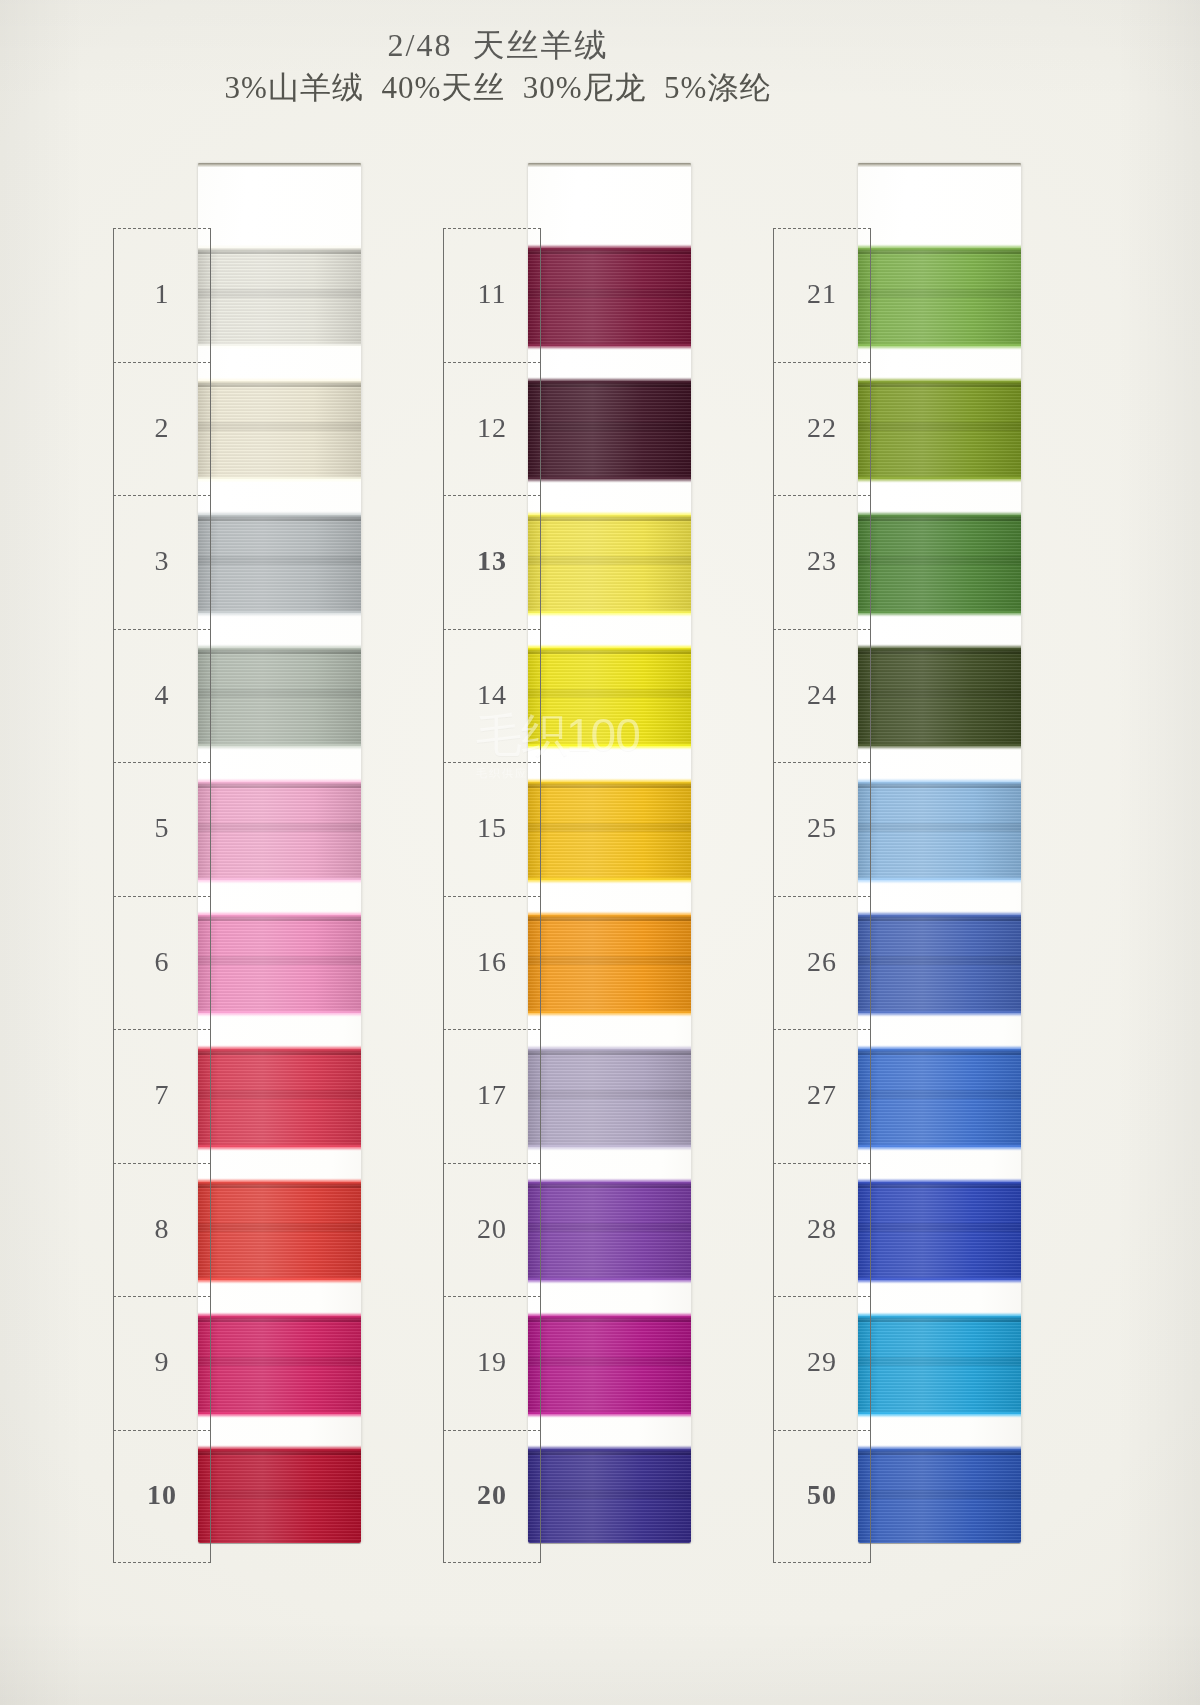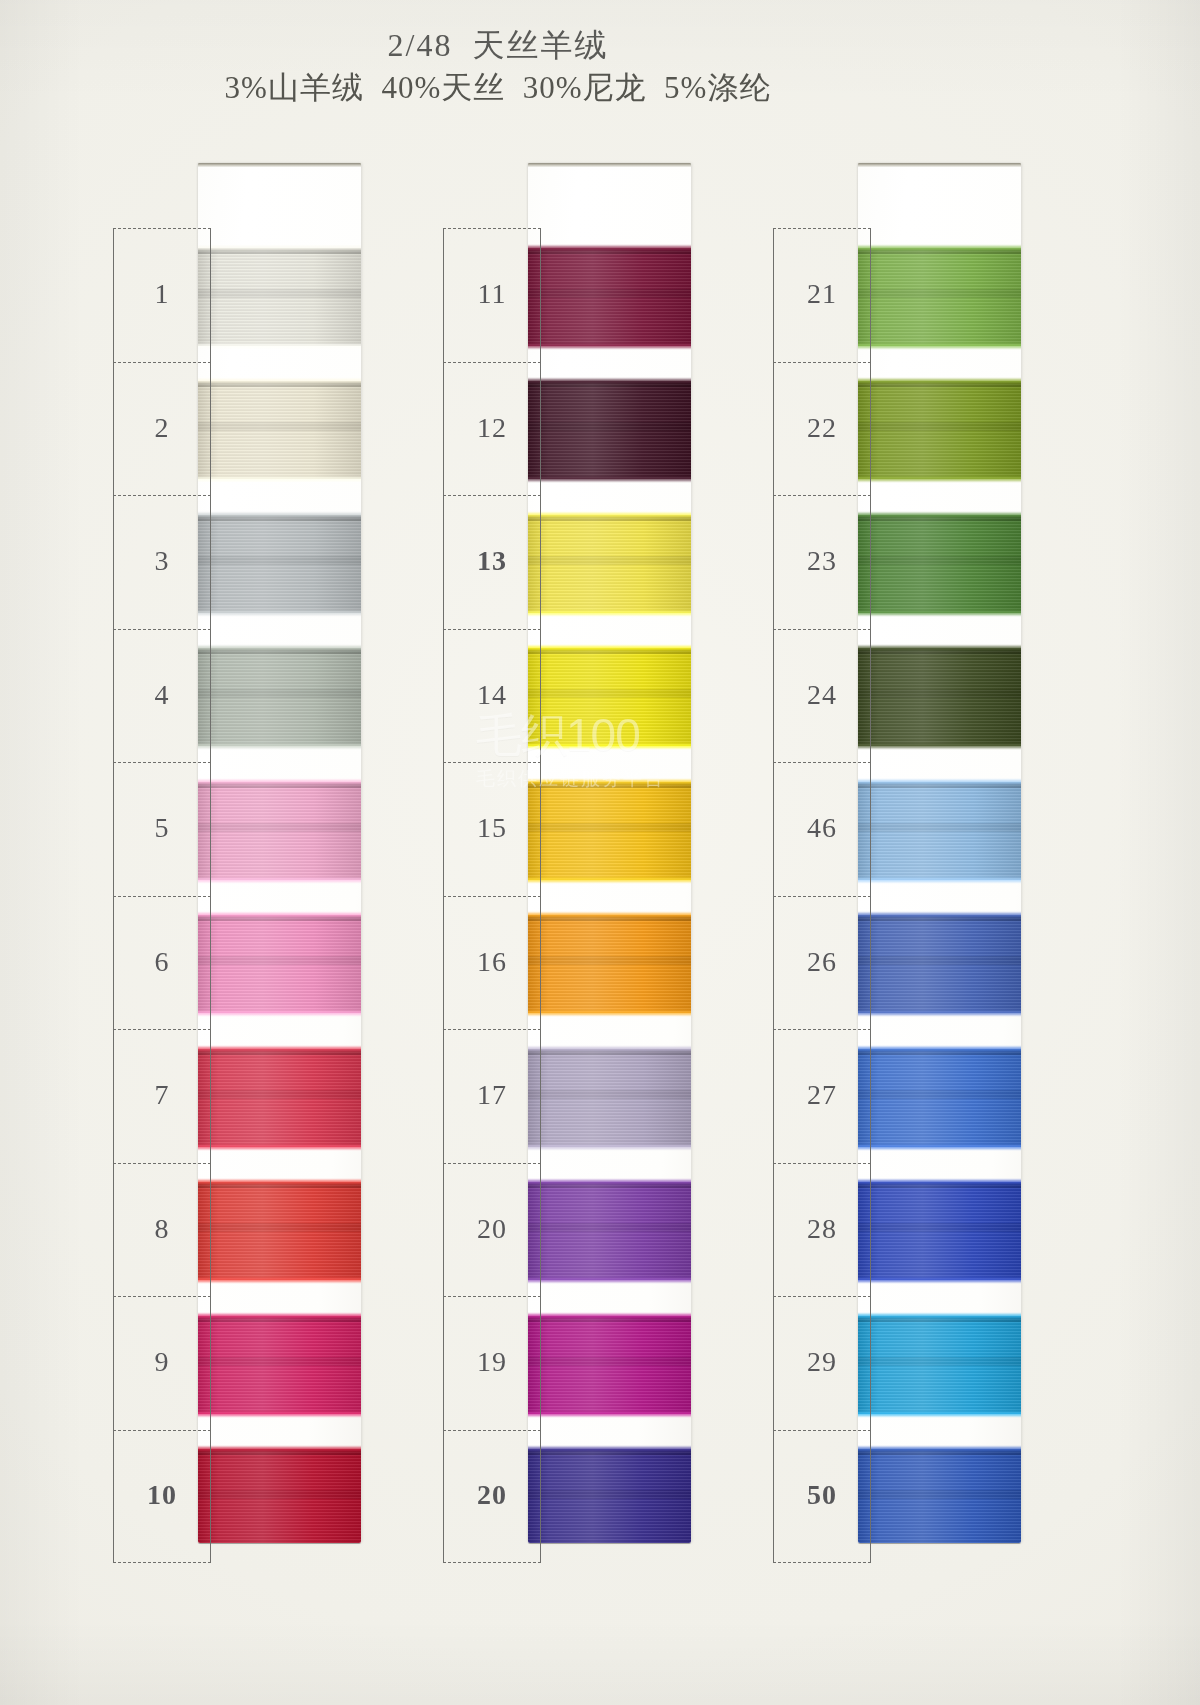--- a/index.html
+++ b/index.html
@@ -111,21 +111,21 @@
     position:absolute;left:444px;top:712px;width:195px;height:96px;
     pointer-events:none;opacity:.55;margin-left:32px;
   }
   #wm-logo{
     font-size:46px;color:rgba(255,255,255,.82);
     font-family:"Liberation Sans","DejaVu Sans",sans-serif;
     letter-spacing:-1px;line-height:1;white-space:nowrap;
     text-shadow:0 1px 1px rgba(0,0,0,.05);
   }
   #wm-sub{
-    margin-top:8px;font-size:19px;color:rgba(255,255,255,.75);
+    margin-top:8px;font-size:11px;color:rgba(255,255,255,.75);
     font-family:Liberation Mono, monospace;
     letter-spacing:2px;white-space:nowrap;
   }
 </style>
 </head>
 <body>
 
 <div id="paper"></div>
 
 <div id="header">
@@ -453,21 +453,21 @@
         <div class="numcell" style="height: 133.5px;">
           <span>22</span>
         </div>
         <div class="numcell" style="height: 133.5px;">
           <span>23</span>
         </div>
         <div class="numcell" style="height: 133.5px;">
           <span>24</span>
         </div>
         <div class="numcell" style="height: 133.5px;">
-          <span>46</span>
+          <span>25</span>
         </div>
         <div class="numcell" style="height: 133.5px;">
           <span>26</span>
         </div>
         <div class="numcell" style="height: 133.5px;">
           <span>27</span>
         </div>
         <div class="numcell" style="height: 133.5px;">
           <span>28</span>
         </div>

